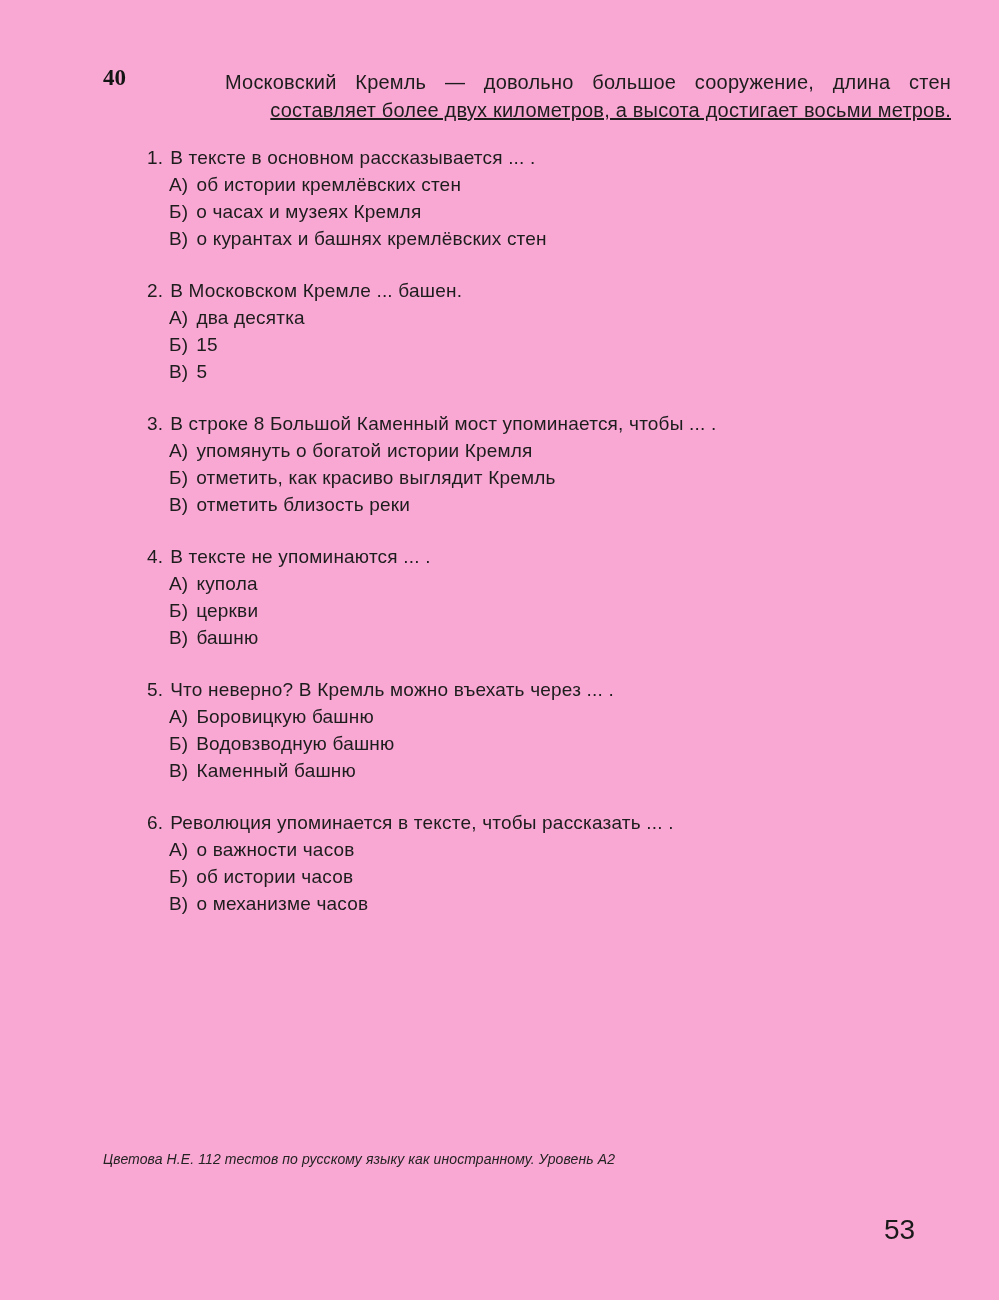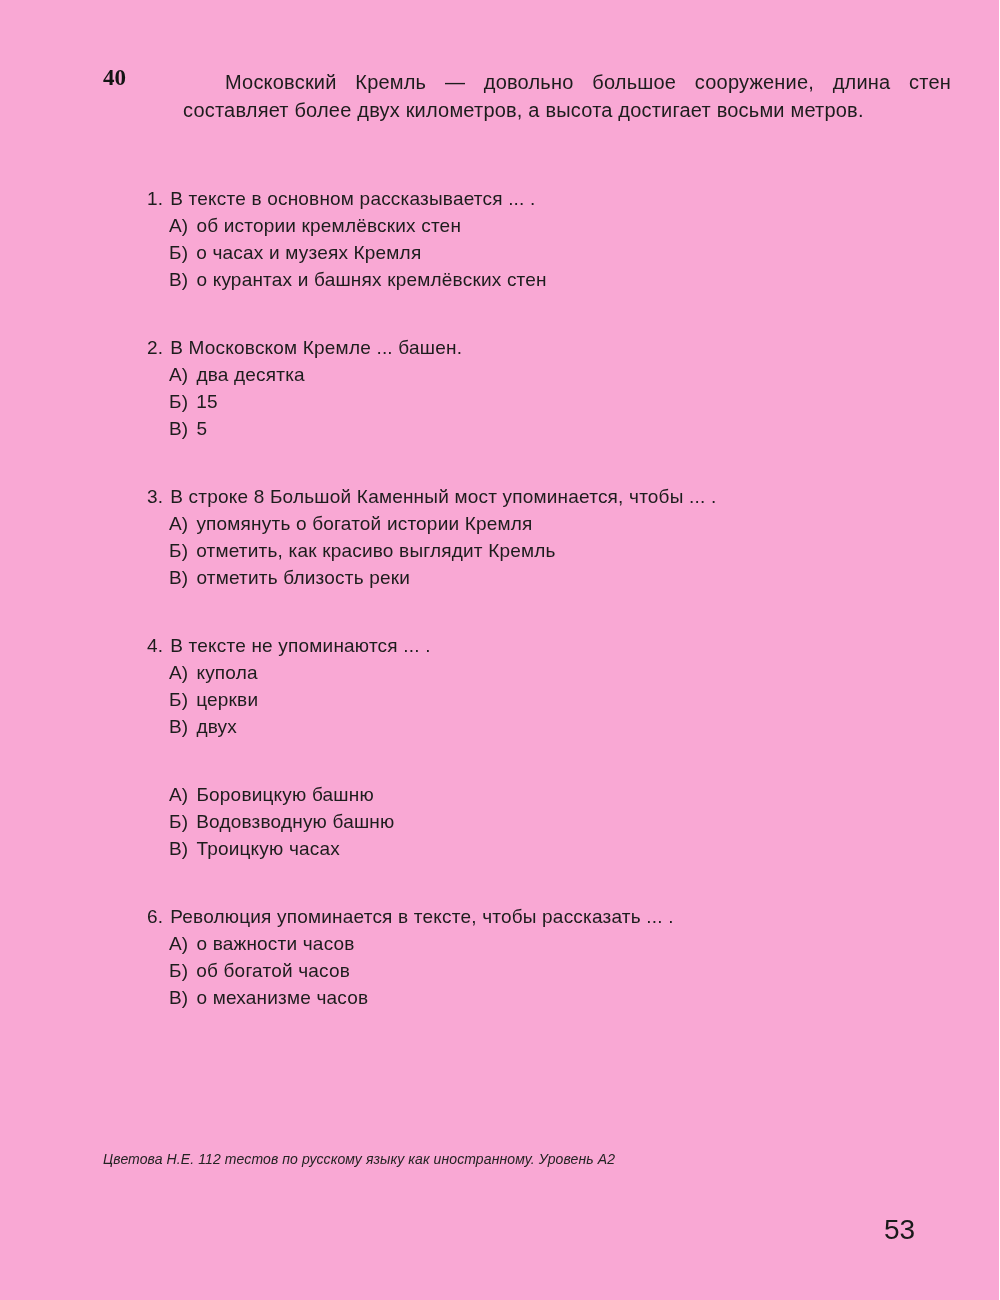--- a/index.html
+++ b/index.html
@@ -35,34 +35,34 @@
     line-height: 28px;
     letter-spacing: 0.2px;
     margin-left: 40px;
   }
   .intro-line1 {
     padding-left: 42px;
     text-align: justify;
     text-align-last: justify;
   }
   .intro-line2 {
-    text-align: left;
+    text-align: right;
+    text-decoration: underline;
   }
   .questions {
     position: absolute;
     left: 147px;
     top: 144px;
     width: 760px;
     font-size: 19px;
     line-height: 27px;
     letter-spacing: 0.2px;
   }
   .question {
     margin-bottom: 25px;
-    margin-top: 41px;
   }
   .q-num {
     margin-right: 7px;
   }
   .opt {
     padding-left: 22px;
   }
   .opt-label {
     margin-right: 8px;
   }
@@ -117,33 +117,34 @@
       <div class="q-line"><span class="q-num">3.</span><span>В строке 8 Большой Каменный мост упоминается, чтобы ... .</span></div>
       <div class="opt"><span class="opt-label">А)</span><span>упомянуть о богатой истории Кремля</span></div>
       <div class="opt"><span class="opt-label">Б)</span><span>отметить, как красиво выглядит Кремль</span></div>
       <div class="opt"><span class="opt-label">В)</span><span>отметить близость реки</span></div>
     </div>
 
     <div class="question">
       <div class="q-line"><span class="q-num">4.</span><span>В тексте не упоминаются ... .</span></div>
       <div class="opt"><span class="opt-label">А)</span><span>купола</span></div>
       <div class="opt"><span class="opt-label">Б)</span><span>церкви</span></div>
-      <div class="opt"><span class="opt-label">В)</span><span>двух</span></div>
+      <div class="opt"><span class="opt-label">В)</span><span>башню</span></div>
     </div>
 
     <div class="question">
+      <div class="q-line"><span class="q-num">5.</span><span>Что неверно? В Кремль можно въехать через ... .</span></div>
       <div class="opt"><span class="opt-label">А)</span><span>Боровицкую башню</span></div>
       <div class="opt"><span class="opt-label">Б)</span><span>Водовзводную башню</span></div>
-      <div class="opt"><span class="opt-label">В)</span><span>Троицкую часах</span></div>
+      <div class="opt"><span class="opt-label">В)</span><span>Каменный башню</span></div>
     </div>
 
     <div class="question">
       <div class="q-line"><span class="q-num">6.</span><span>Революция упоминается в тексте, чтобы рассказать ... .</span></div>
       <div class="opt"><span class="opt-label">А)</span><span>о важности часов</span></div>
-      <div class="opt"><span class="opt-label">Б)</span><span>об богатой часов</span></div>
+      <div class="opt"><span class="opt-label">Б)</span><span>об истории часов</span></div>
       <div class="opt"><span class="opt-label">В)</span><span>о механизме часов</span></div>
     </div>
 
   </div>
 
   <div class="footer-source">Цветова Н.Е. 112 тестов по русскому языку как иностранному. Уровень А2</div>
   <div class="footer-page">53</div>
 
 </div>
 

